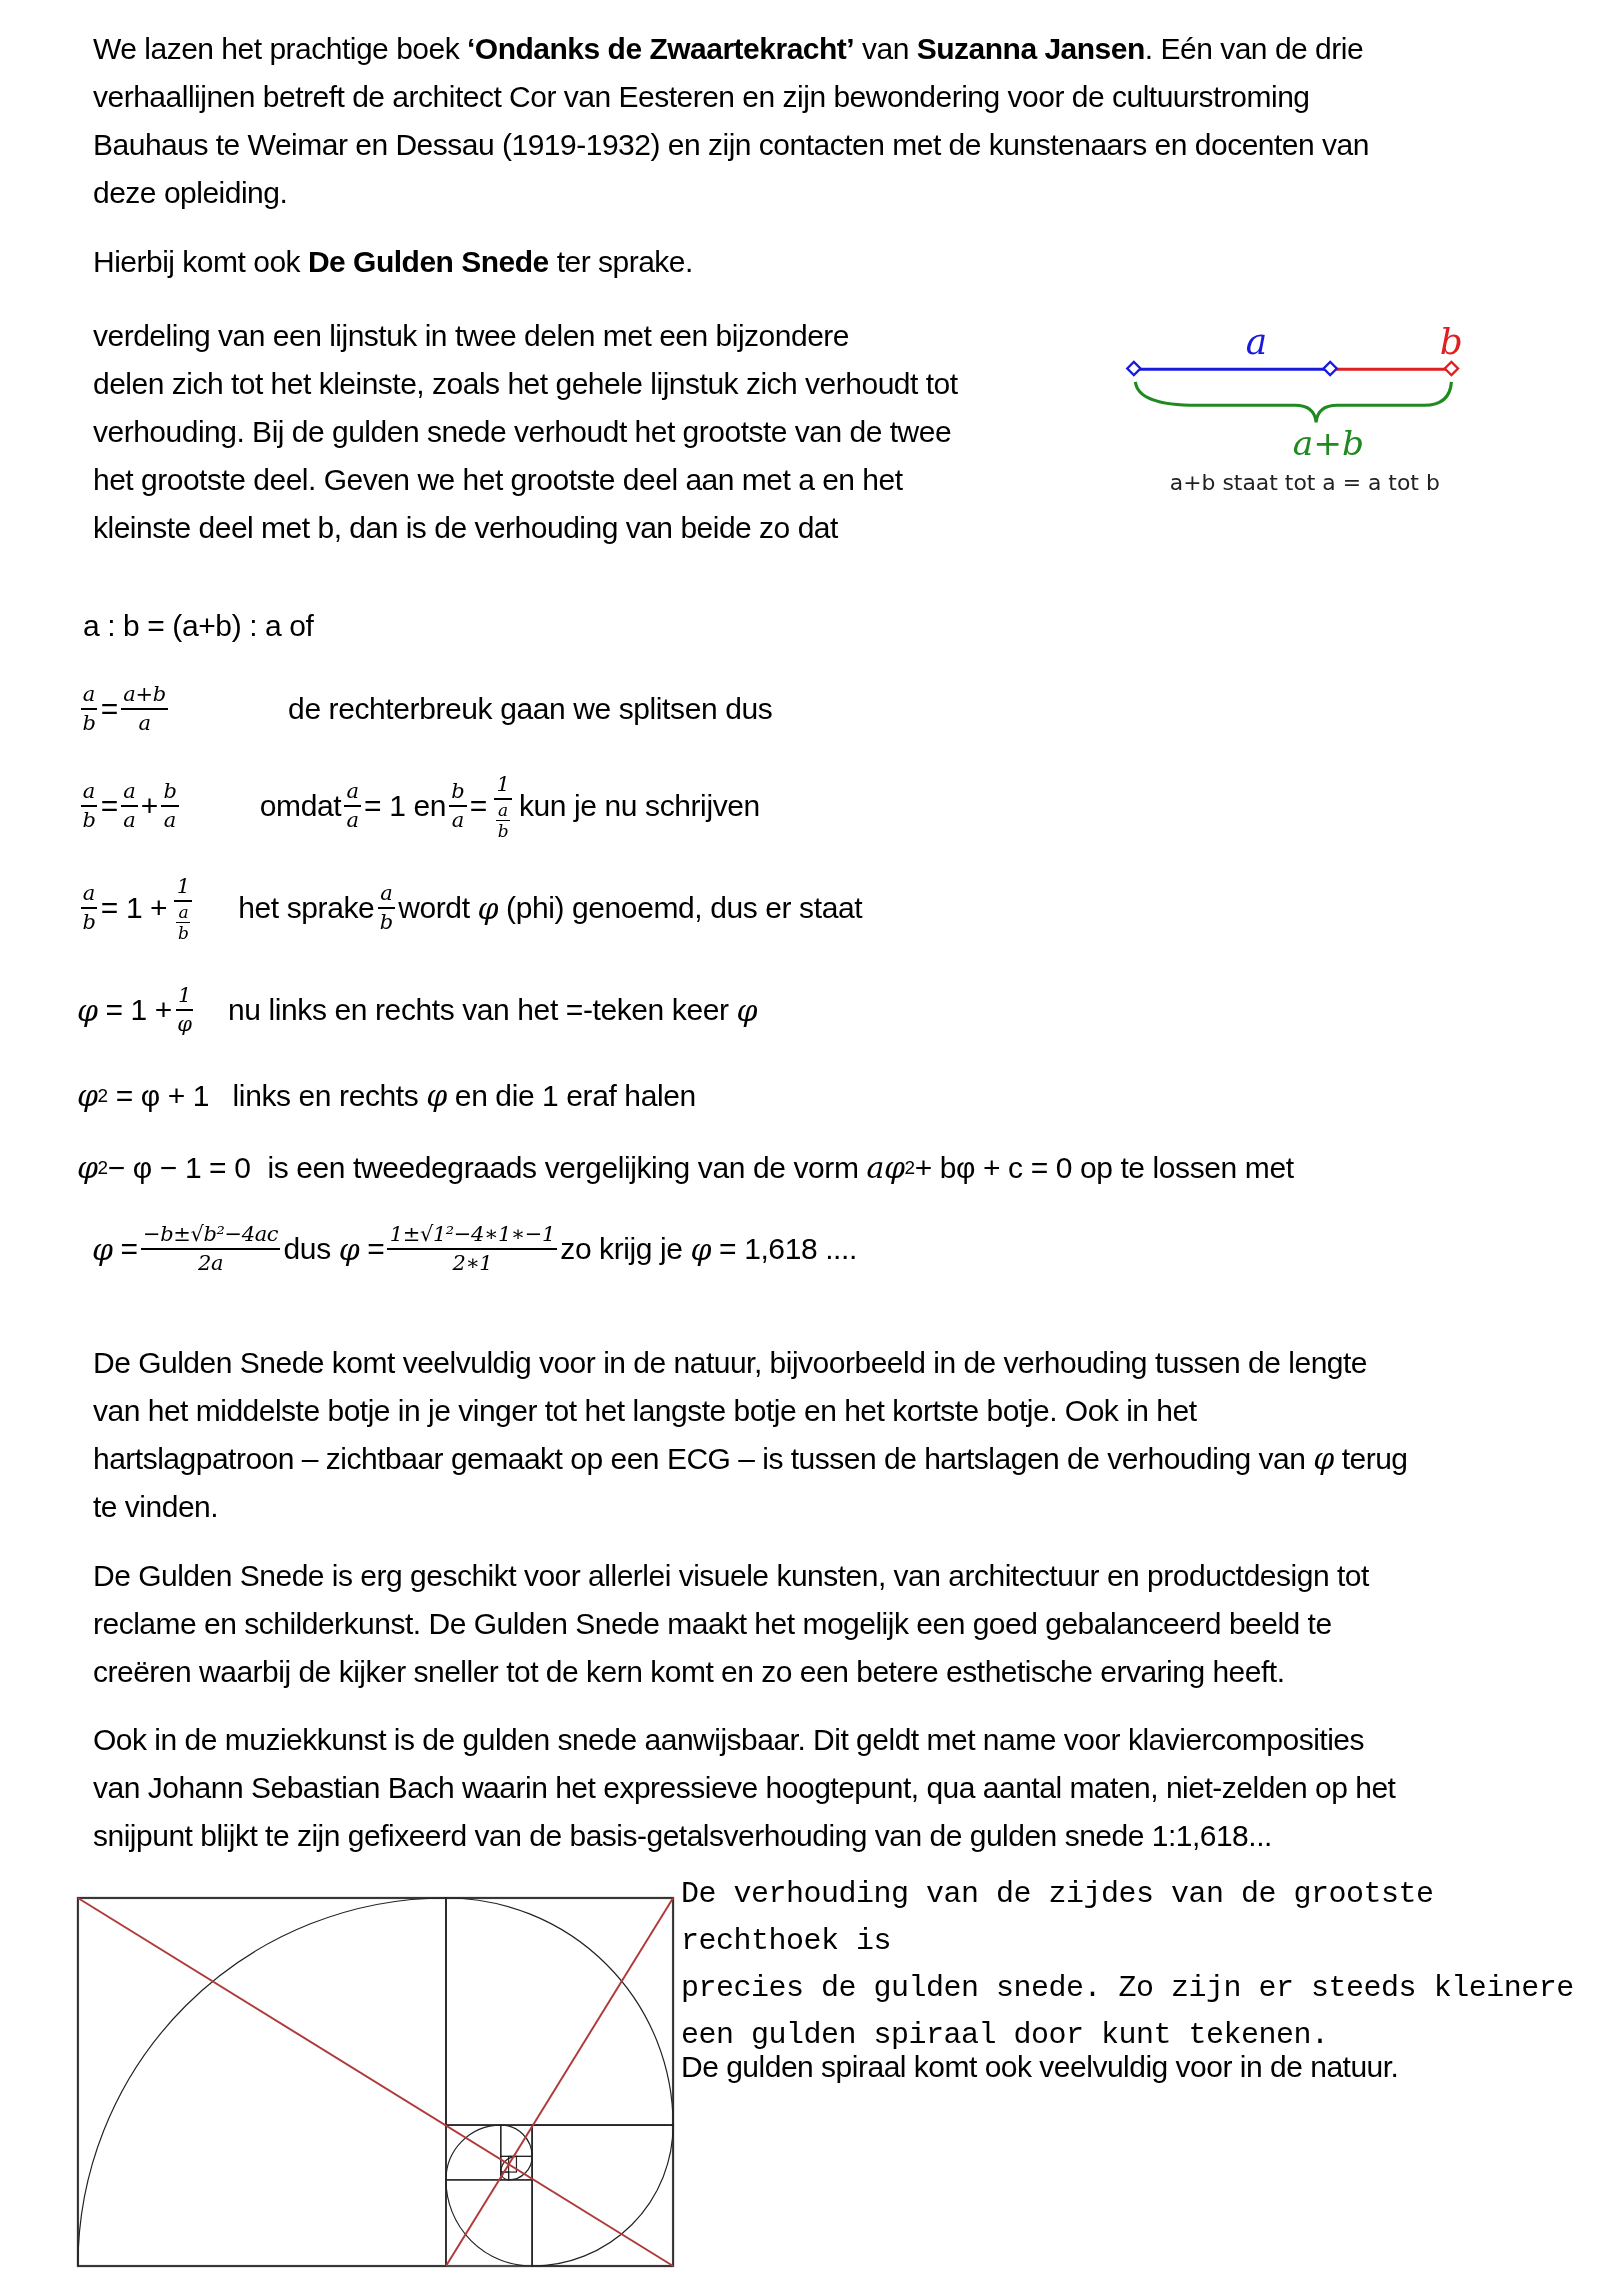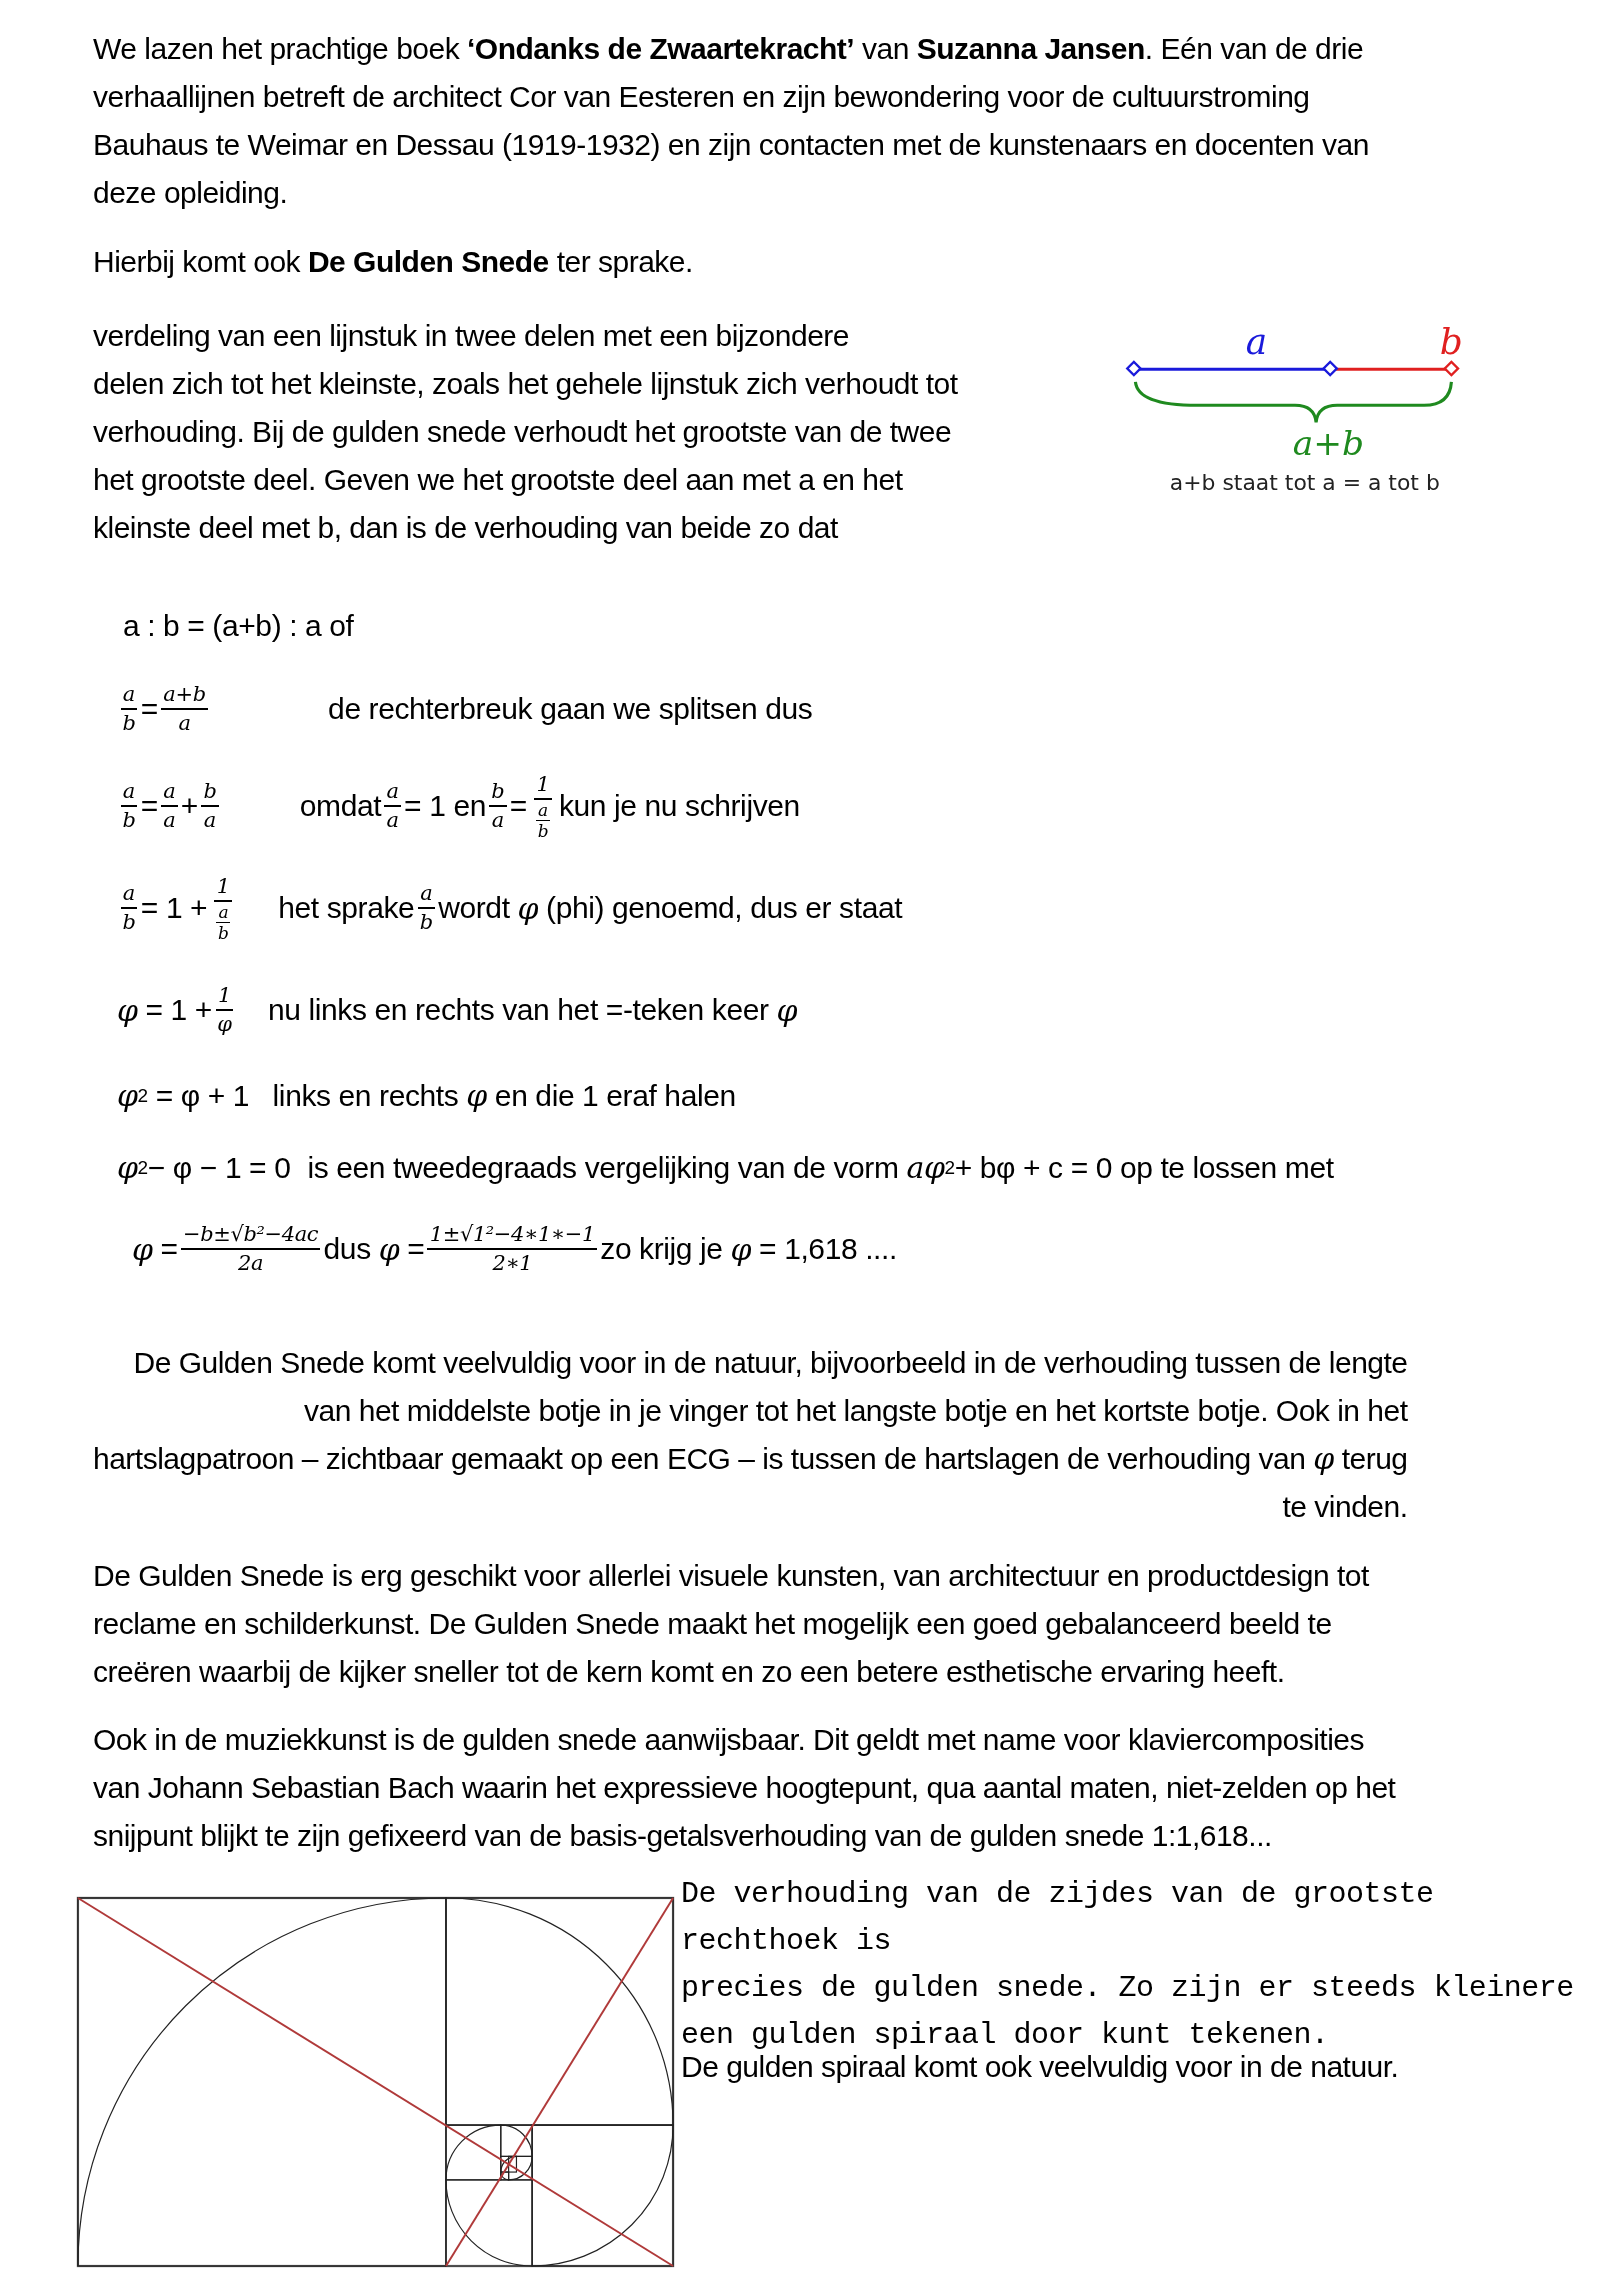--- a/index.html
+++ b/index.html
@@ -5,21 +5,21 @@
   html, body { margin: 0; padding: 0; background: #ffffff; }
   body {
     width: 1608px; height: 2295px; position: relative; overflow: hidden;
     font-family: "Liberation Sans", sans-serif; color: #000;
   }
   .p {
     position: absolute; left: 77px; font-size: 30px; line-height: 48px;
     letter-spacing: -0.5px; margin: 16px;
   }
   .p b { font-weight: bold; }
-  .row { position: absolute; left: 77px; font-size: 30px; display: flex; align-items: center; letter-spacing: -0.4px; margin-left: 40px; }
+  .row { position: absolute; left: 77px; font-size: 30px; display: flex; align-items: center; letter-spacing: -0.4px; }
   .frac { display: inline-flex; flex-direction: column; align-items: center; vertical-align: middle; margin: 0 3.1px; font-family: "DejaVu Serif", serif; font-style: italic; font-size: 21px; line-height: 27px; }
   .frac .num { border-bottom: 2.3px solid #000; padding: 0 2.3px; }
   .frac .den { padding: 0 2.3px; }
   .frac.small { font-size: 17px; line-height: 20.3px; }
   .frac.small .num { border-bottom-width: 1.6px; }
   .gap { display: inline-block; }
   .phi { font-family: "DejaVu Serif", serif; font-style: italic; }
   sup { font-size: 19px; }
   #diagram1 { position: absolute; left: 1119px; top: 305px; }
   #spiral { position: absolute; left: 74px; top: 1894px; }
@@ -164,21 +164,21 @@
       <span class="den">2a</span>
     </span>
   <span>dus</span>&nbsp;<span class="phi">φ</span>&nbsp;<span>=</span>
   <span class="frac">
       <span class="num">1±√1²−4∗1∗−1</span>
       <span class="den">2∗1</span>
     </span>
   <span>zo krijg je</span>&nbsp;<span class="phi">φ</span>&nbsp;<span>= 1,618 ....</span>
 </div>
 
-<div class="p" style="top:1323px;text-align:right;">
+<div class="p" style="top:1323px;">
   <div>De Gulden Snede komt veelvuldig voor in de natuur, bijvoorbeeld in de verhouding tussen de lengte</div>
   <div>van het middelste botje in je vinger tot het langste botje en het kortste botje. Ook in het</div>
   <div><span>hartslagpatroon – zichtbaar gemaakt op een ECG – is tussen de hartslagen de verhouding van </span><span class="phi">φ</span><span> terug</span></div>
   <div>te vinden.</div>
 </div>
 
 <div class="p" style="top:1536px;">
   <div>De Gulden Snede is erg geschikt voor allerlei visuele kunsten, van architectuur en productdesign tot</div>
   <div>reclame en schilderkunst. De Gulden Snede maakt het mogelijk een goed gebalanceerd beeld te</div>
   <div>creëren waarbij de kijker sneller tot de kern komt en zo een betere esthetische ervaring heeft.</div>

